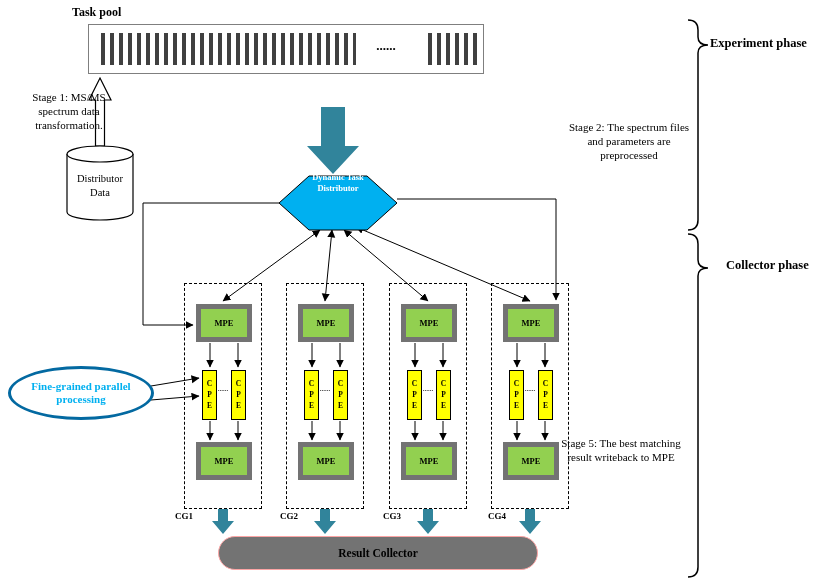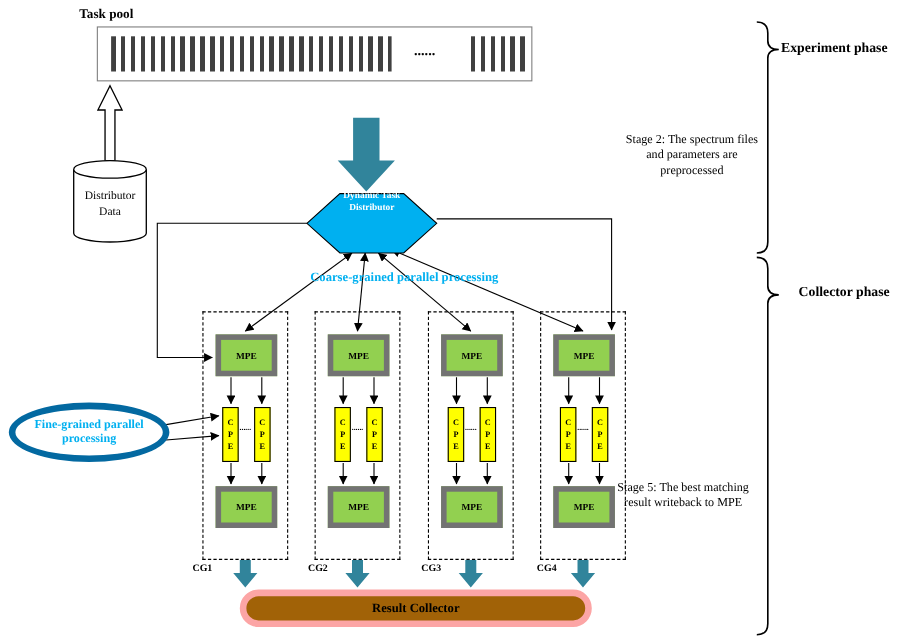--- a/index.html
+++ b/index.html
@@ -38,26 +38,26 @@
   .mpe-bottom{top:158px}
   .cpe{position:absolute;top:86px;width:15px;height:50px;background:var(--cpe_yellow);
        border:1px solid #000;display:flex;align-items:center;justify-content:center;
        writing-mode:vertical-rl;text-orientation:upright;font-weight:bold;font-size:7.5px;
        letter-spacing:2px}
   .cpe-l{left:17px}
   .cpe-r{left:46px}
   .cg-dots{position:absolute;left:0;right:0;top:101px;text-align:center;font-weight:bold;font-size:7px}
   .cg-label{top:511px;width:34px;font-weight:bold;font-size:9px}
 
-  .fine{left:8px;top:366px;width:146px;height:54px;border:6px solid #0369a1;border-radius:50%;
+  .fine{left:8px;top:366px;width:146px;height:54px;border:3px solid #0369a1;border-radius:50%;
         background:#fff;display:flex;align-items:center;justify-content:center;text-align:center}
   .fine span{width:112px;color:var(--accent_cyan);font-weight:bold;font-size:11px;line-height:1.15}
 
-  .result{left:218px;top:536px;width:320px;height:34px;border:6px solid #fca5a5;border-radius:17px;
-          background:#a16207;display:flex;align-items:center;justify-content:center;
+  .result{left:218px;top:536px;width:320px;height:34px;border:1px solid #fca5a5;border-radius:17px;
+          background:#737373;display:flex;align-items:center;justify-content:center;
           font-weight:bold;font-size:11.5px}
 
   .phase{font-weight:bold;font-size:12.5px}
   .seq-phase{left:710px;top:36px}
   .par-phase{left:726px;top:258px}
 </style>
 </head>
 <body>
 
 <div id="canvas">
@@ -104,28 +104,28 @@
     <path d="M 688,234 Q 698,234 698,244 L 698,260 Q 698,268 708,268 Q 698,268 698,276 L 698,567 Q 698,577 688,577" style="fill:none;stroke:#000;stroke-width:1.5"></path>
   </svg>
 
   <div class="abs task-pool-label">Task pool</div>
   <div class="abs task-pool-box">
     <div class="bars bars-left"></div>
     <div class="tp-dots">......</div>
     <div class="bars bars-right"></div>
   </div>
 
+  <div class="abs stage-text stage1">Stage 1: MS/MS spectrum data transformation.</div>
   <div class="abs stage-text stage2">Stage 2: The spectrum files and parameters are preprocessed</div>
   <div class="abs stage-text stage5">Stage 5: The best matching result writeback to MPE</div>
 
   <div class="abs exp-label">Distributor Data</div>
 
   <div class="abs hex-label">Dynamic Task Distributor</div>
 
-  <div class="abs coarse">Coarse-grained parallel processing</div>
 
   <div class="cg" style="left:184px">
     <svg class="cg-arrows" width="78" height="226" viewBox="0 0 78 226">
       <line x1="25" y1="59" x2="25" y2="83" style="stroke:#000;stroke-width:1" marker-end="url(#arr)"></line>
       <line x1="53" y1="59" x2="53" y2="83" style="stroke:#000;stroke-width:1" marker-end="url(#arr)"></line>
       <line x1="25" y1="137" x2="25" y2="156" style="stroke:#000;stroke-width:1" marker-end="url(#arr)"></line>
       <line x1="53" y1="137" x2="53" y2="156" style="stroke:#000;stroke-width:1" marker-end="url(#arr)"></line>
     </svg>
     <div class="mpe mpe-top">MPE</div>
     <div class="cpe cpe-l">CPE</div>

